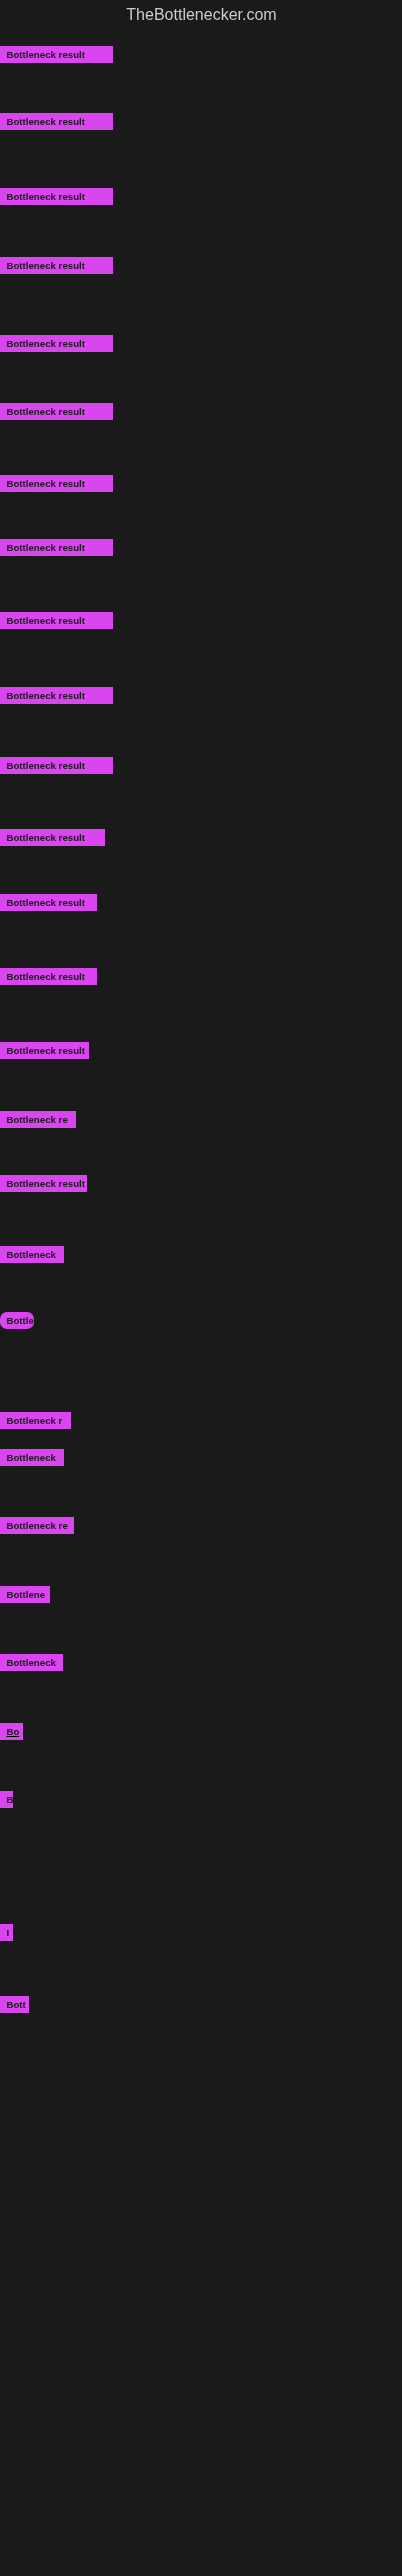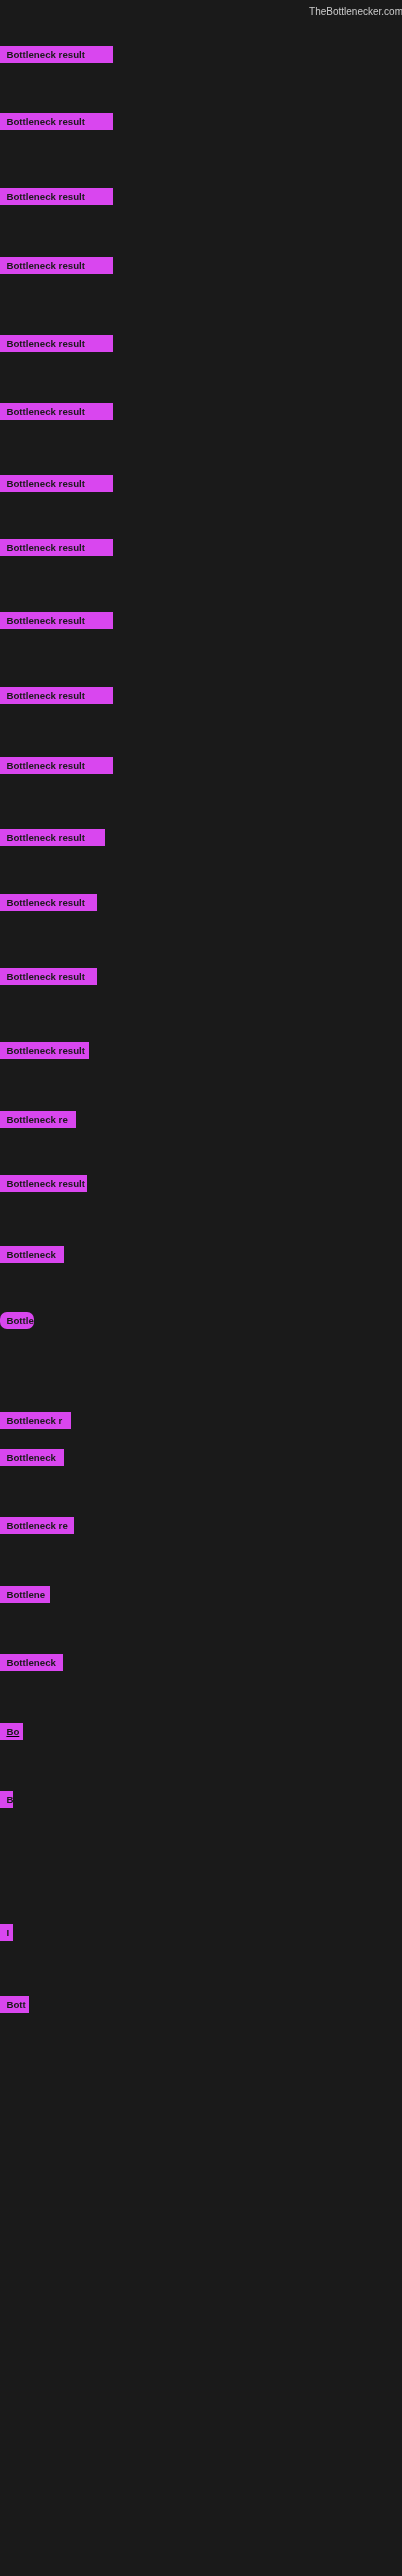--- a/index.html
+++ b/index.html
@@ -10,24 +10,24 @@
 
     body {
       width: 403px;
       min-height: 2576px;
       background-color: #1a1a1a;
       font-family: Arial, sans-serif;
       position: relative;
     }
 
     .site-header {
-      text-align: right;
+      text-align: center;
       padding: 6.4px 0 3.2px 0;
       color: #cccccc;
-      font-size: 10px;
+      font-size: 16px;
       font-weight: normal;
     }
 
     .bottleneck-item {
       position: absolute;
       left: 0;
       display: flex;
       align-items: center;
     }
 

